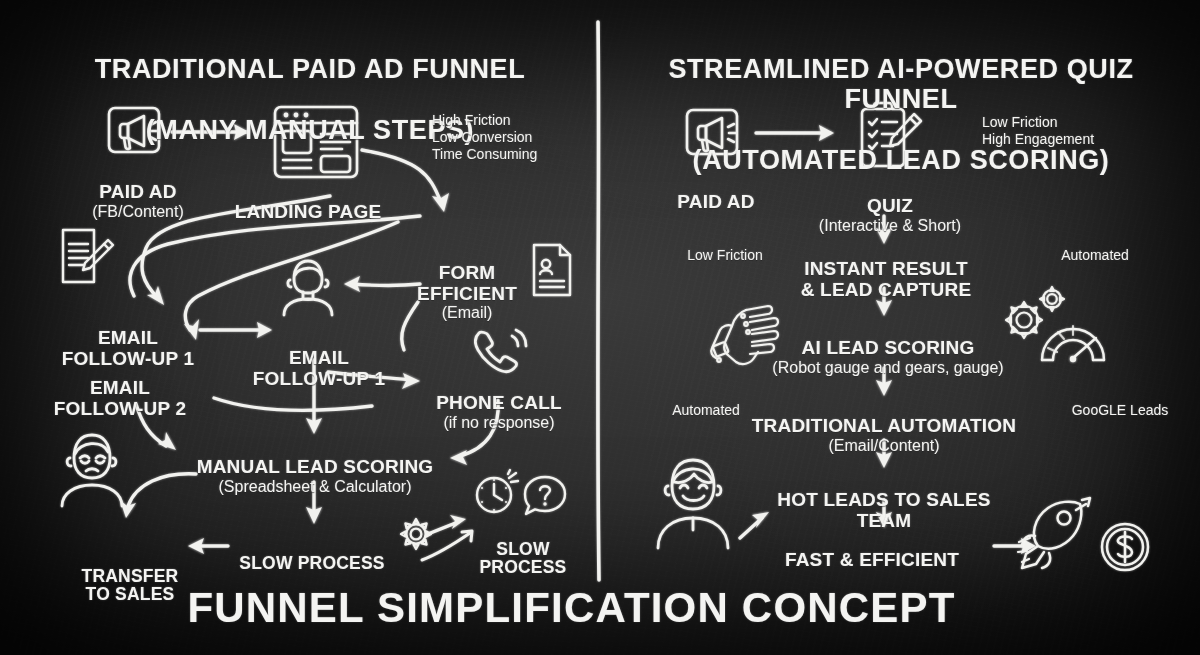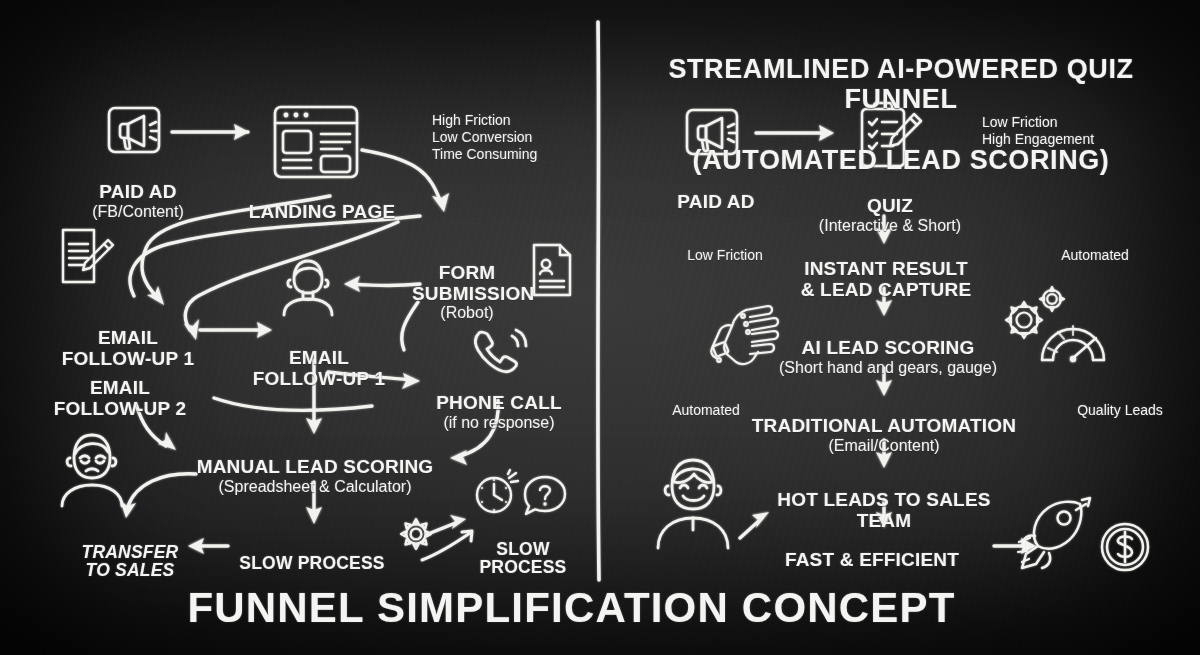--- a/index.html
+++ b/index.html
@@ -181,20 +181,24 @@
       <path class="chalk-fill" stroke="none" d="M884 528 L876 512 L884 515 L892 512 Z"></path>
 
       <path d="M994 546 L1030 546"></path>
       <path class="chalk-fill" stroke="none" d="M1036 546 L1021 538 L1023 546 L1021 554 Z"></path>
 
       <path d="M740 538 L762 518"></path>
       <path class="chalk-fill" stroke="none" d="M769 512 L752 515 L758 520 L756 528 Z"></path>
     </g>
   </svg>
 
+  <div class="lbl title" style="left:50px; top:24px; width:520px;">
+    <span>TRADITIONAL PAID AD FUNNEL</span><br>
+    <span>(MANY MANUAL STEPS)</span>
+  </div>
 
   <div class="icon" style="left:106px; top:105px;">
     <svg width="62" height="52" viewBox="0 0 62 52">
       <g class="chalk-stroke" stroke-width="2.6">
         <rect x="3" y="3" width="50" height="44" rx="6"></rect>
         <path d="M14 22 L14 30 C14 31.6 15.4 33 17 33 L22 33 L22 19 L17 19 C15.4 19 14 20.4 14 22 Z"></path>
         <path d="M22 19 L38 11 L38 41 L22 33 Z"></path>
         <path d="M18 33 L19.5 42 C19.8 43.6 21.2 44.4 22.6 43.8 L24 43.2 L22.6 33"></path>
         <path d="M44 20 L50 17"></path>
           <path d="M45 26 L52 26"></path>
@@ -218,32 +222,32 @@
         <rect x="11" y="27" width="28" height="22" rx="3"></rect>
         <path d="M49 30 L78 30"></path>
           <path d="M49 38 L78 38"></path>
           <path d="M49 45 L70 45"></path>
         <path d="M11 56 L39 56"></path>
           <path d="M11 64 L39 64"></path>
         <rect x="49" y="52" width="29" height="16" rx="3"></rect>
       </g>
     </svg>
   </div>
-  <div class="lbl node" style="left:232px; top:182px; width:180px;">
+  <div class="lbl node" style="left:218px; top:182px; width:180px;">
     <span>LANDING PAGE</span>
   </div>
 
   <div class="lbl note" style="left:432px; top:112px; width:170px; text-align:left;">High Friction
 Low Conversion
 Time Consuming</div>
 
   <div class="lbl node" style="left:412px; top:243px; width:110px;">
     <span>FORM
-SUBMISSION</span>
-    <span class="sub">(Robot)</span>
+EFFICIENT</span>
+    <span class="sub">(Email)</span>
   </div>
   <div class="icon" style="left:530px; top:242px;">
     <svg width="44" height="56" viewBox="0 0 44 56">
       <g class="chalk-stroke" stroke-width="2.4">
         <path d="M4 3 L30 3 L40 13 L40 53 L4 53 Z"></path>
         <path d="M30 3 L30 13 L40 13"></path>
         <circle cx="16" cy="22" r="4.2"></circle>
         <path d="M10 32 C10 27 22 27 22 32"></path>
         <path d="M10 39 L34 39"></path>
           <path d="M10 45 L34 45"></path>
@@ -320,21 +324,21 @@
         <path d="M26 30 C29 27 33 27 35 30"></path>
         <path d="M42 30 C44 27 48 27 51 30"></path>
         <path d="M27 33 C29 36 33 36 35 33"></path>
         <path d="M42 33 C44 36 48 36 50 33"></path>
         <path d="M32 43 C35 40 41 40 44 43"></path>
         <path d="M8 78 C8 66 20 57 38 57 C56 57 68 66 68 78"></path>
       </g>
     </svg>
   </div>
 
-  <div class="lbl node node-sm" style="left:62px; top:524px; width:136px;font-style:italic;">
+  <div class="lbl node node-sm" style="left:62px; top:548px; width:136px;">
     <span>TRANSFER
 TO SALES</span>
   </div>
 
   <div class="lbl node node-sm" style="left:228px; top:535px; width:168px;">
     <span>SLOW PROCESS</span>
   </div>
 
   <div class="icon" style="left:398px; top:516px;">
     <svg width="36" height="36" viewBox="0 0 36 36">
@@ -462,21 +466,21 @@
         <circle cx="13" cy="58" r="1.8"></circle>
         <circle cx="37" cy="14" r="1.8"></circle>
         <circle cx="40" cy="22" r="1.8"></circle>
         <circle cx="42" cy="30" r="1.8"></circle>
       </g>
     </svg>
   </div>
 
   <div class="lbl node" style="left:764px; top:318px; width:248px;">
     <span>AI LEAD SCORING</span>
-    <span class="sub">(Short hand and gears, gauge)</span>
+    <span class="sub">(Robot gauge and gears, gauge)</span>
   </div>
 
   <div class="icon" style="left:1000px; top:284px;">
     <svg width="72" height="62" viewBox="0 0 72 62">
       <g class="chalk-stroke" stroke-width="2.2">
         <circle cx="24" cy="36" r="7.5"></circle>
         <circle cx="24" cy="36" r="14"></circle>
         <path d="M24 18 L27 23 L21 23 Z"></path>
         <path d="M24 54 L21 49 L27 49 Z"></path>
         <path d="M6 36 L11 33 L11 39 Z"></path>
@@ -512,21 +516,21 @@
     </svg>
   </div>
 
   <div class="lbl note" style="left:626px; top:402px; width:160px;">Automated</div>
 
   <div class="lbl node" style="left:748px; top:396px; width:272px;">
     <span>TRADITIONAL AUTOMATION</span>
     <span class="sub">(Email/Content)</span>
   </div>
 
-  <div class="lbl note" style="left:1040px; top:402px; width:160px;">Quality Leads</div>
+  <div class="lbl note" style="left:1040px; top:402px; width:160px;">GooGLE Leads</div>
 
   <div class="icon" style="left:648px; top:452px;">
     <svg width="92" height="98" viewBox="0 0 92 98">
       <g class="chalk-stroke" stroke-width="2.8">
         <path d="M24 34 C24 17 32 8 45 8 C58 8 66 17 66 34 C66 48 59 57 45 57 C31 57 24 48 24 34 Z"></path>
         <path d="M25 30 C31 14 56 12 64 28"></path>
         <path d="M26 30 C34 32 42 28 46 22 C50 28 58 32 64 30"></path>
         <path d="M20 34 C16 34 16 43 21 43"></path>
         <path d="M70 34 C74 34 74 43 69 43"></path>
         <path d="M32 36 C34 32 38 32 40 36"></path>

